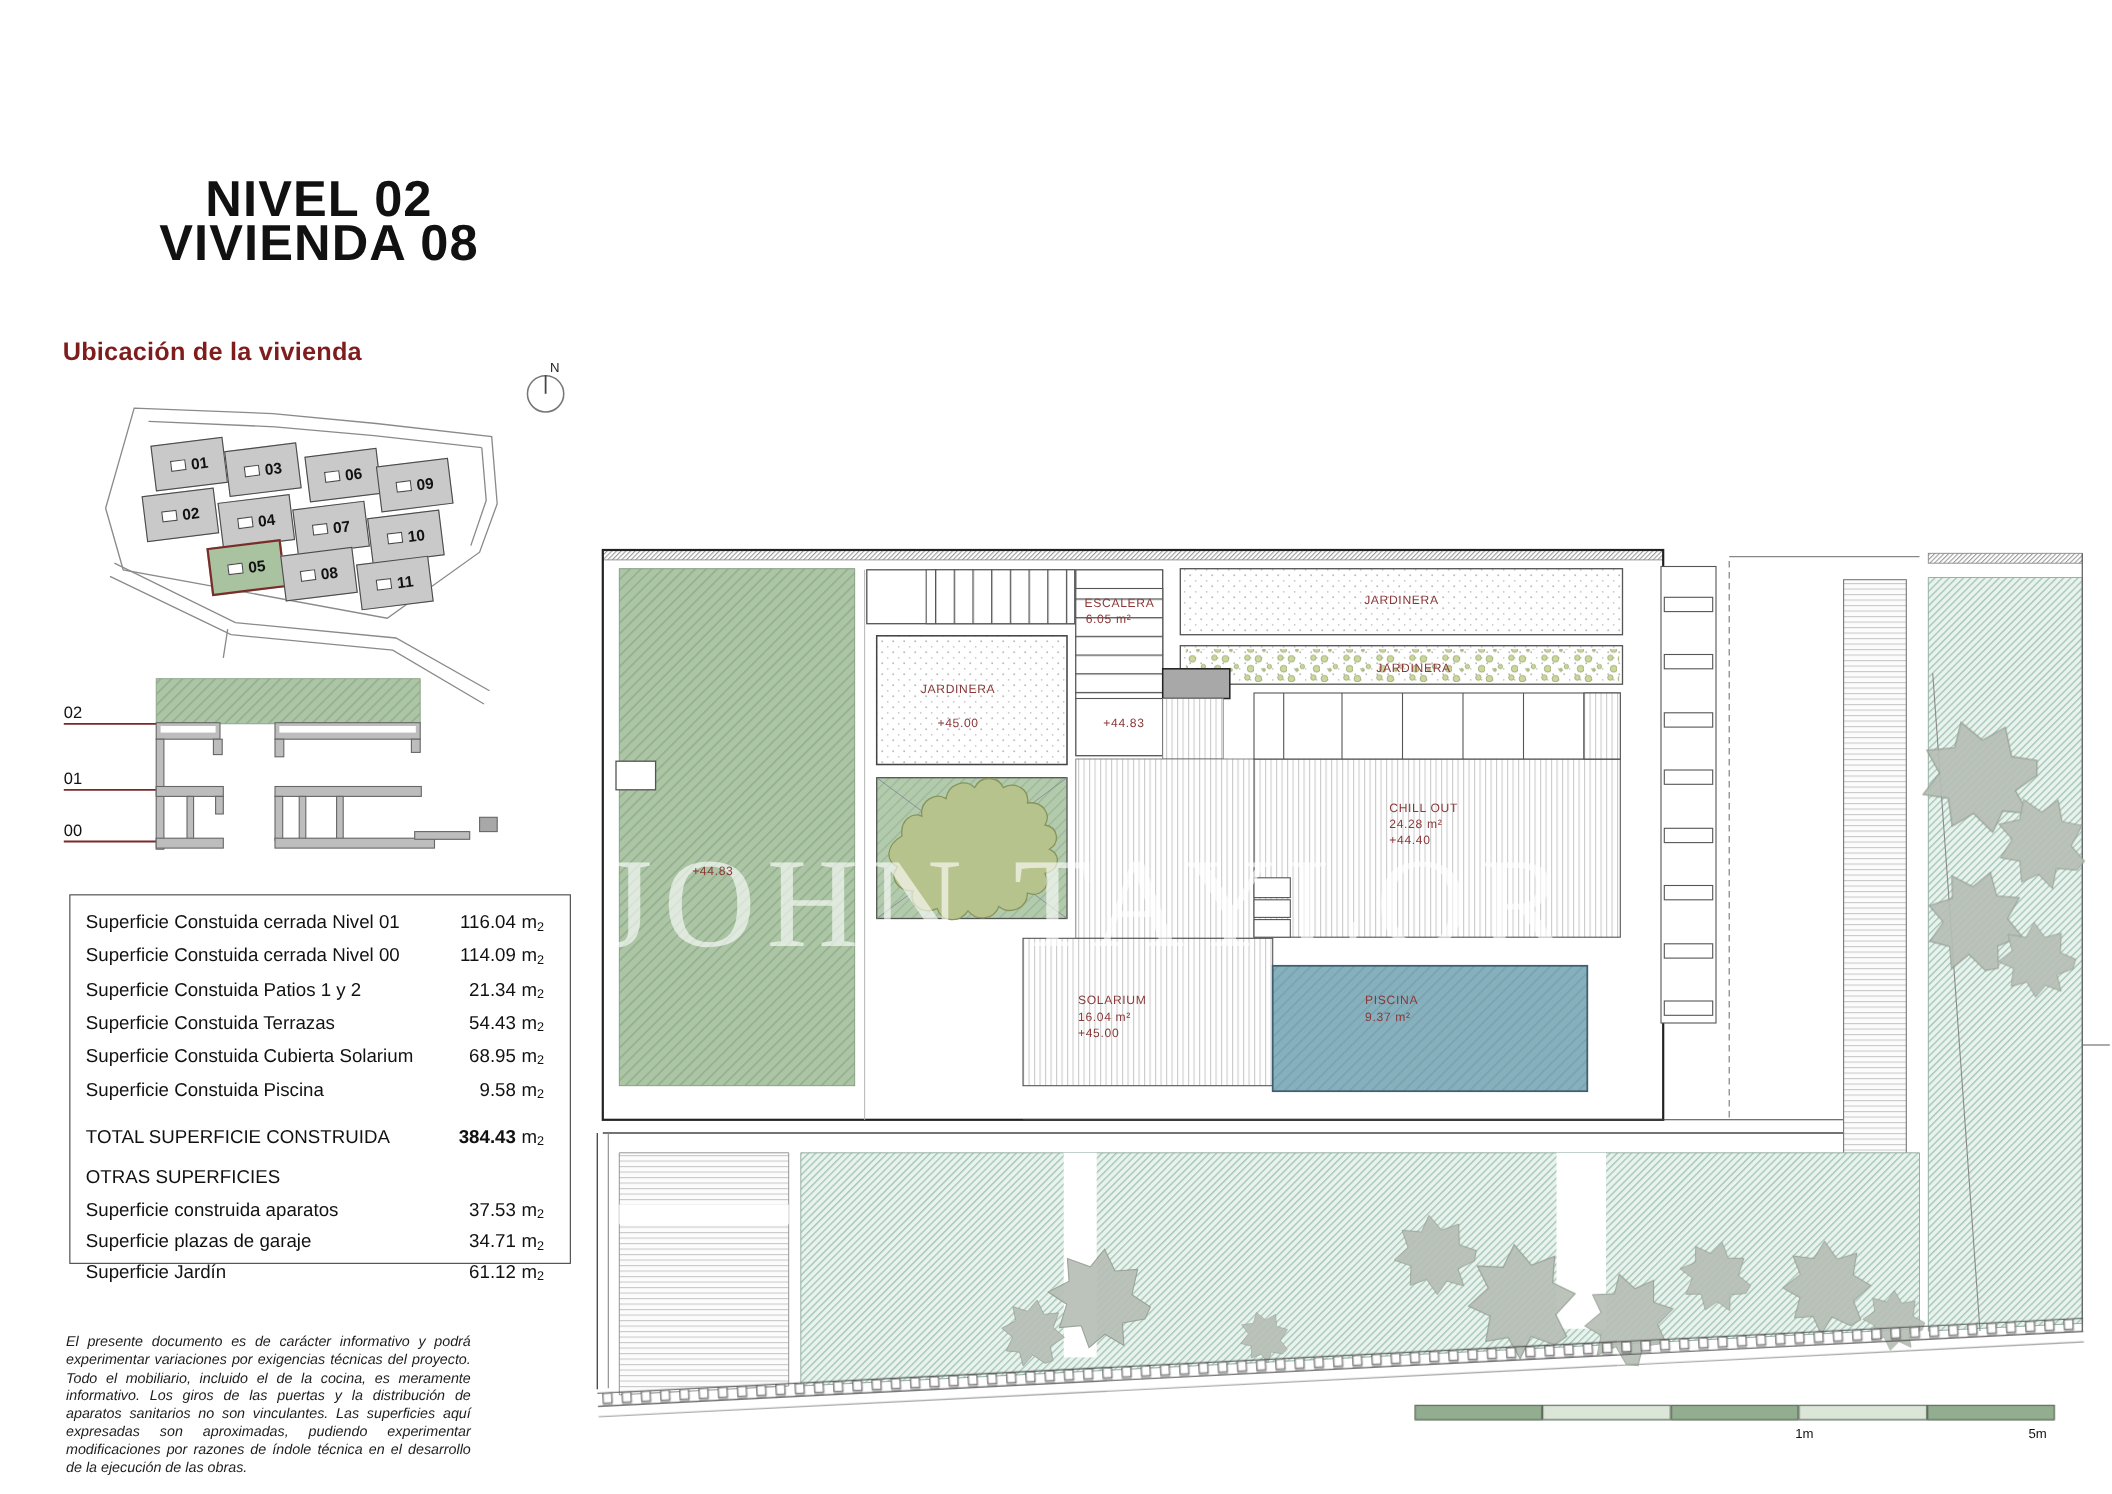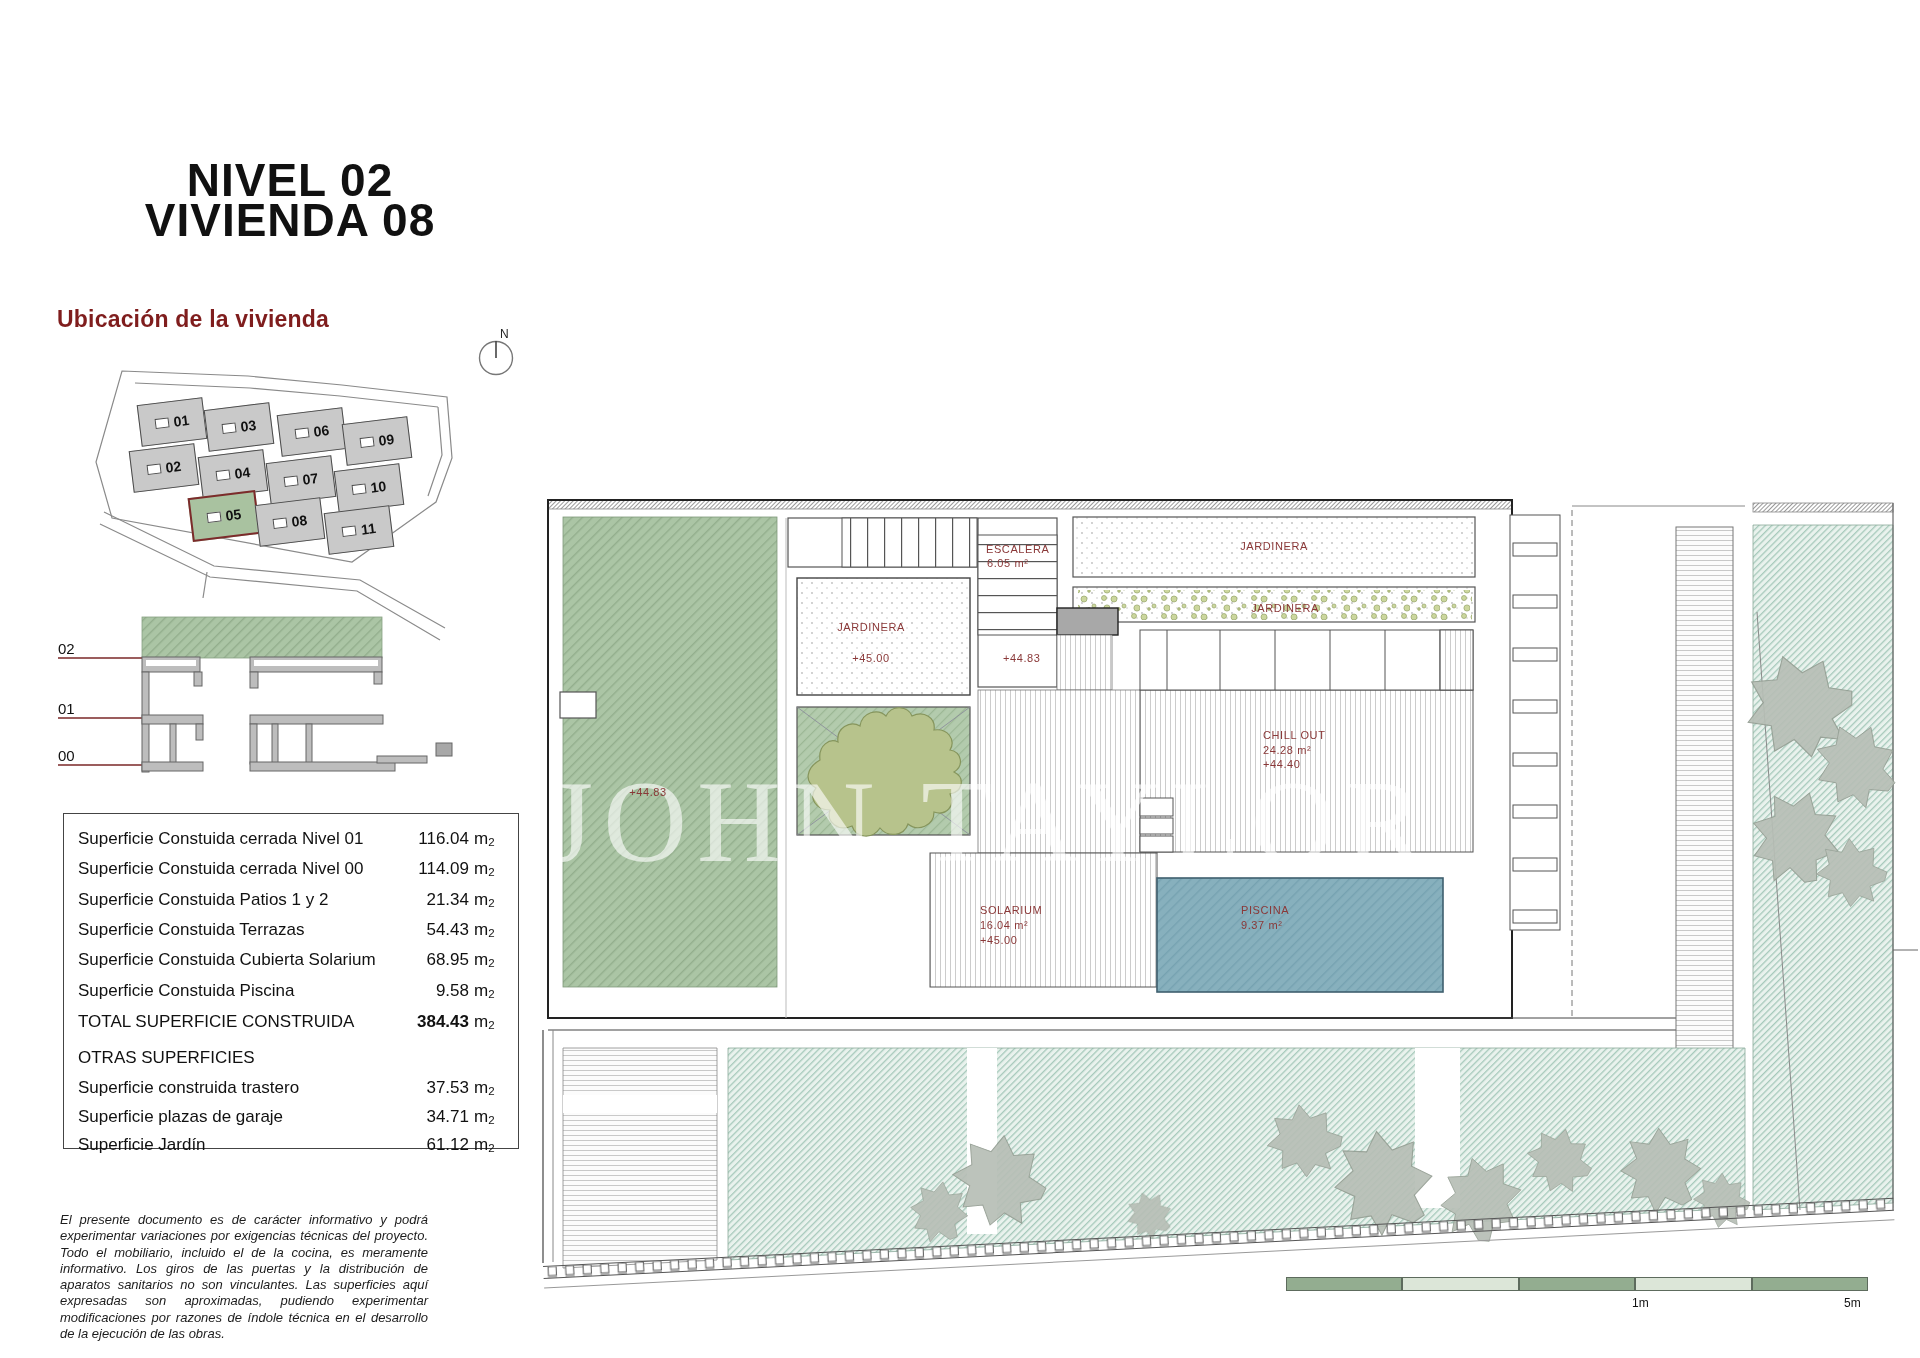--- a/index.html
+++ b/index.html
@@ -27,21 +27,21 @@
   .lvl-label{font-size:15px;font-weight:400;color:#111;}
 
   
   .areas-box{left:63px;top:813px;width:456px;height:336px;border:1.3px solid #444;box-sizing:border-box;
     padding:10px 16px 0 14px;font-size:17px;color:#111;}
   .t-row{display:flex;align-items:center;height:30.3px;}
   .t-row .lbl{flex:1;}
   .t-row .val{width:70px;text-align:right;}
   .t-row .unitc{width:28px;padding-left:5px;}
   .u2{font-size:11.5px;position:relative;top:2px;}
-  .t-row.total{margin-top:0;height:32px;justify-content:center;}
+  .t-row.total{margin-top:12px;height:32px;justify-content:center;}
   .t-row.total .val{font-weight:700;}
   .t-row.header{margin-top:4px;height:32px;}
   .t-row.small{height:28.6px;}
 
   .disclaimer{left:60px;top:1212px;width:368px;font-size:13px;font-style:italic;
     line-height:16.3px;text-align:justify;color:#1c1c1c;}
 
   
   .plabel{position:absolute;font-size:11px;letter-spacing:.6px;color:var(--label-red);line-height:13px;white-space:nowrap;}
   .plabel.c{text-align:center;}
@@ -381,21 +381,21 @@
     <div class="t-row total">
       <span class="lbl">TOTAL SUPERFICIE CONSTRUIDA</span>
       <span class="val">384.43</span>
       <span class="unitc"><span>m</span><span class="u2">2</span></span>
     </div>
     <div class="t-row header">
       <span class="lbl">OTRAS SUPERFICIES</span>
     </div>
     <div id="rows-otras">
     <div class="t-row small">
-      <span class="lbl">Superficie construida trastero</span>
+      <span class="lbl">Superficie construida aparatos</span>
       <span class="val">37.53</span>
       <span class="unitc"><span class="um">m</span><span class="u2">2</span></span>
     </div>
 
     <div class="t-row small">
       <span class="lbl">Superficie plazas de garaje</span>
       <span class="val">34.71</span>
       <span class="unitc"><span class="um">m</span><span class="u2">2</span></span>
     </div>
 

